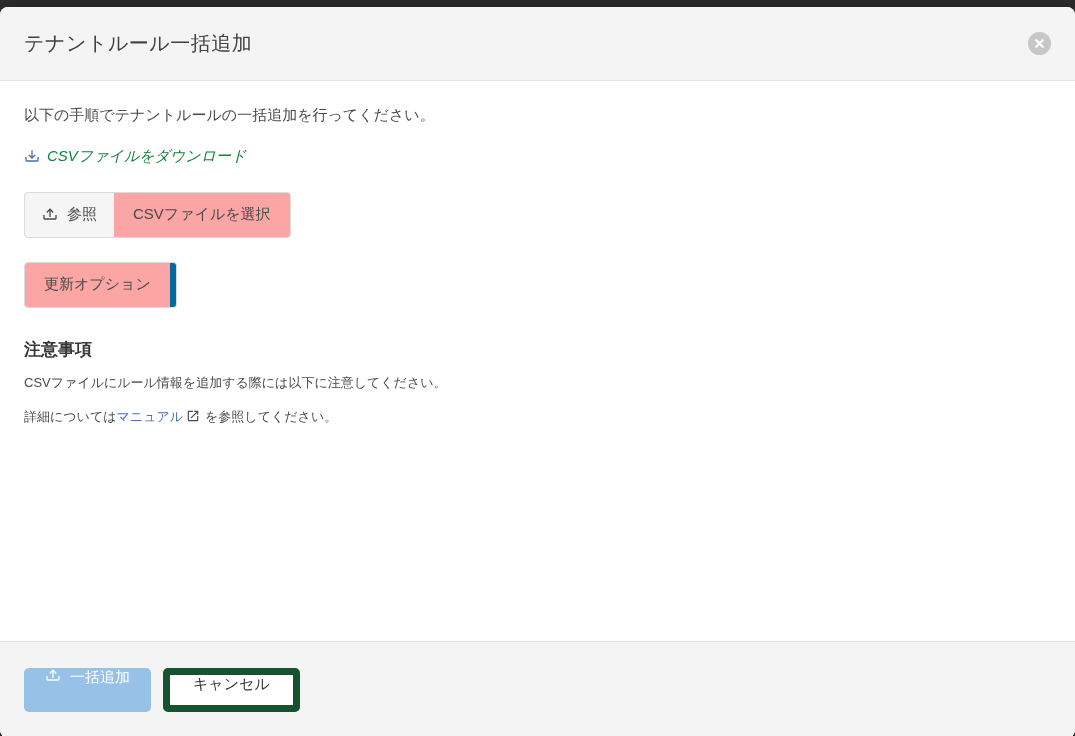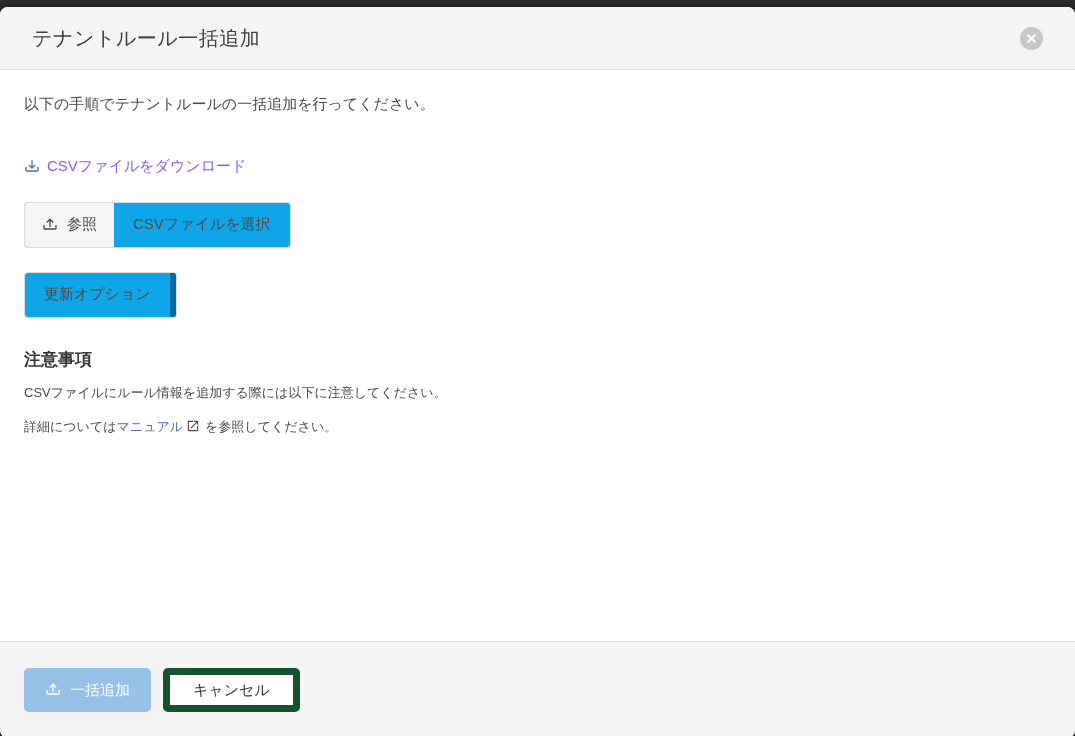--- a/index.html
+++ b/index.html
@@ -14,45 +14,45 @@
   .modal {
     position:absolute; top:7px; left:0; width:1075px; height:731px;
     background:#ffffff; border-radius:8px; overflow:hidden;
     display:flex; flex-direction:column;
     box-shadow:0 2px 14px rgba(0,0,0,.4);
   }
 
   
   .modal-header {
     background:#f4f4f4; border-bottom:1px solid #e2e2e2;
-    padding:0 32px; height:63px; flex:0 0 auto;
+    padding:0 24px; height:74px; flex:0 0 auto;
     display:flex; align-items:center; justify-content:space-between;
   }
   .modal-title { font-size:20px; color:#404040; font-weight:400; letter-spacing:.5px; }
   .close-btn {
     width:23px; height:23px; border-radius:50%; background:#c7c7c7;
     border:none; display:flex; align-items:center; justify-content:center;
     cursor:pointer; flex:0 0 auto;
   }
 
   
   .modal-body { flex:1 1 auto; background:#fff; padding:22px 24px 0; color:#4a4a4a; font-size:15px; }
   .intro { line-height:1.6; }
   ol.steps { margin:14px 0 0; padding-left:34px; line-height:1.95; }
   ol.steps li { margin:0; }
 
   .download-link {
-    margin-top:41px; display:inline-flex; align-items:center; gap:7px;
-    color:#8b5cf6; font-size:15px; text-decoration:none; cursor:pointer;
+    margin-top:20px; display:inline-flex; align-items:center; gap:7px;
+    color:#15803d; font-size:15px; text-decoration:none; cursor:pointer;font-style:italic;
   }
   .download-link svg { display:block; }
 
   .addon-group {
     margin-top:24px; display:inline-flex; align-items:stretch;
-    border:1px solid #dbdbdb; border-radius:4px; background:#0ea5e9;
+    border:1px solid #dbdbdb; border-radius:4px; background:#fca5a5;
     height:46px; overflow:hidden;
   }
   .file-browse {
     display:flex; align-items:center; gap:9px; padding:0 17px;
     background:#f5f5f5; border-right:1px solid #dbdbdb;
     font-size:15px; color:#4a4a4a; cursor:pointer; border:none;
   }
   .file-name { display:flex; align-items:center; padding:0 19px; font-size:15px; color:#4a4a4a; }
 
   .select-label {
@@ -71,21 +71,21 @@
 
   .manual-line { margin-top:16px; font-size:13px; color:#4a4a4a; display:flex; align-items:center; }
   .manual-link { color:#4a6bb5; text-decoration:none; cursor:pointer; margin:0 3px 0 0; }
   .manual-line svg { margin:0 5px 2px 0; }
 
   
   .modal-footer {
     background:#f4f4f4; border-top:1px solid #dedede;
     padding:26px 24px; flex:0 0 auto; display:flex; align-items:center; gap:12px;
   }
-  .btn { height:44px; border-radius:5px; font-size:15px; display:inline-flex; align-items:center; cursor:pointer; font-family:inherit; }
+  .btn { height:44px; border-radius:5px; font-size:15px; display:inline-flex; align-items:flex-start; cursor:pointer; font-family:inherit; }
   .btn-primary {
     background:#97c1e7; color:#fff; border:none; gap:9px; padding:0 21px;
   }
   .btn-cancel {
     background:#fff; color:#363636; border:7px solid #14532d; padding:0 23px;
   }
 </style>
 </head>
 <body>
 

